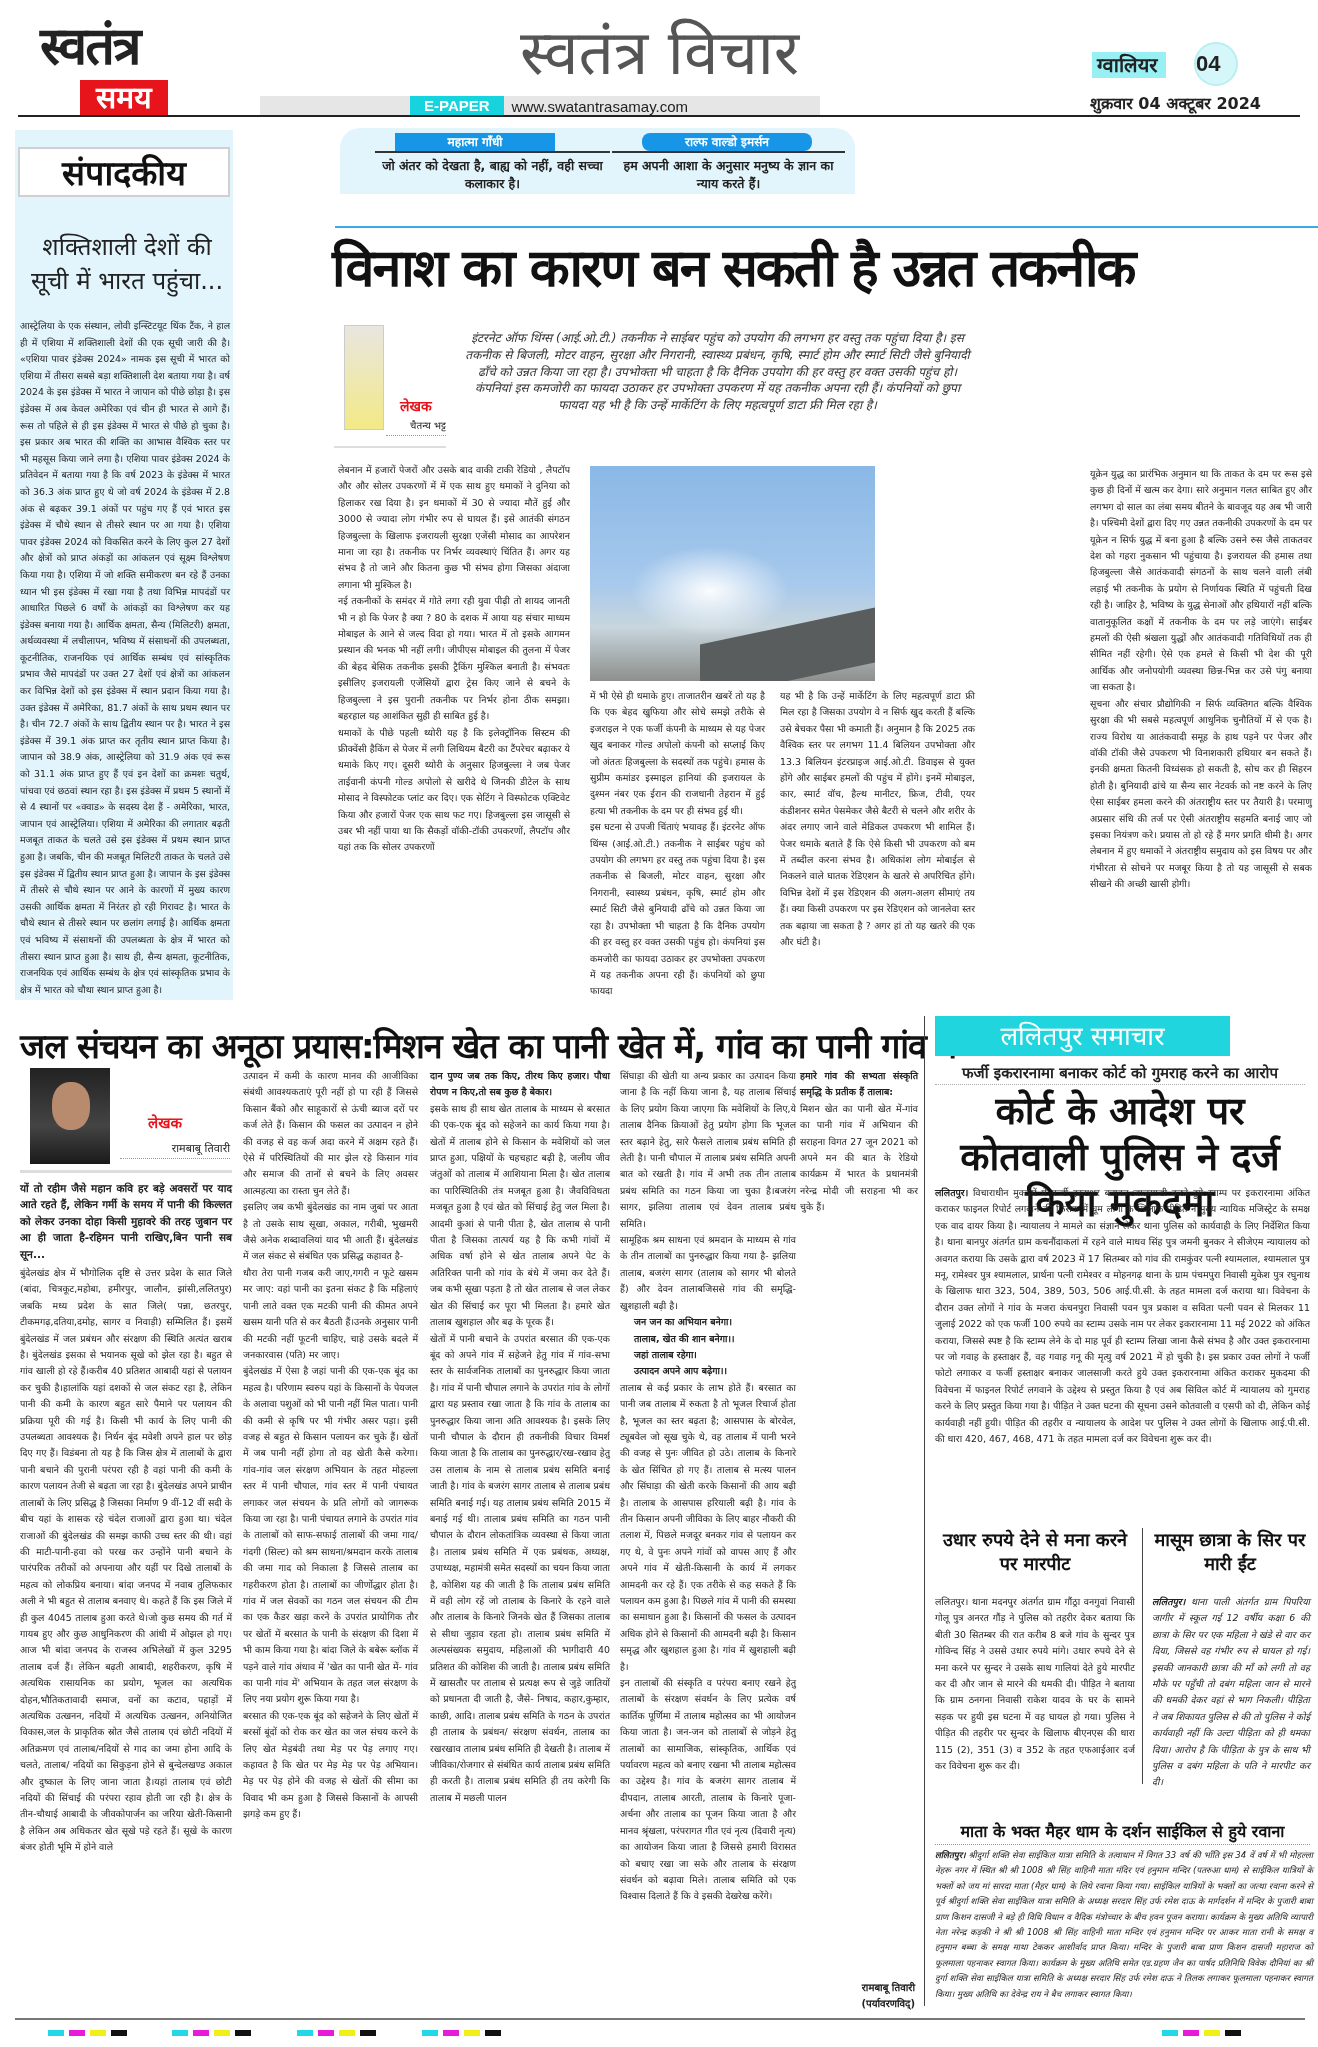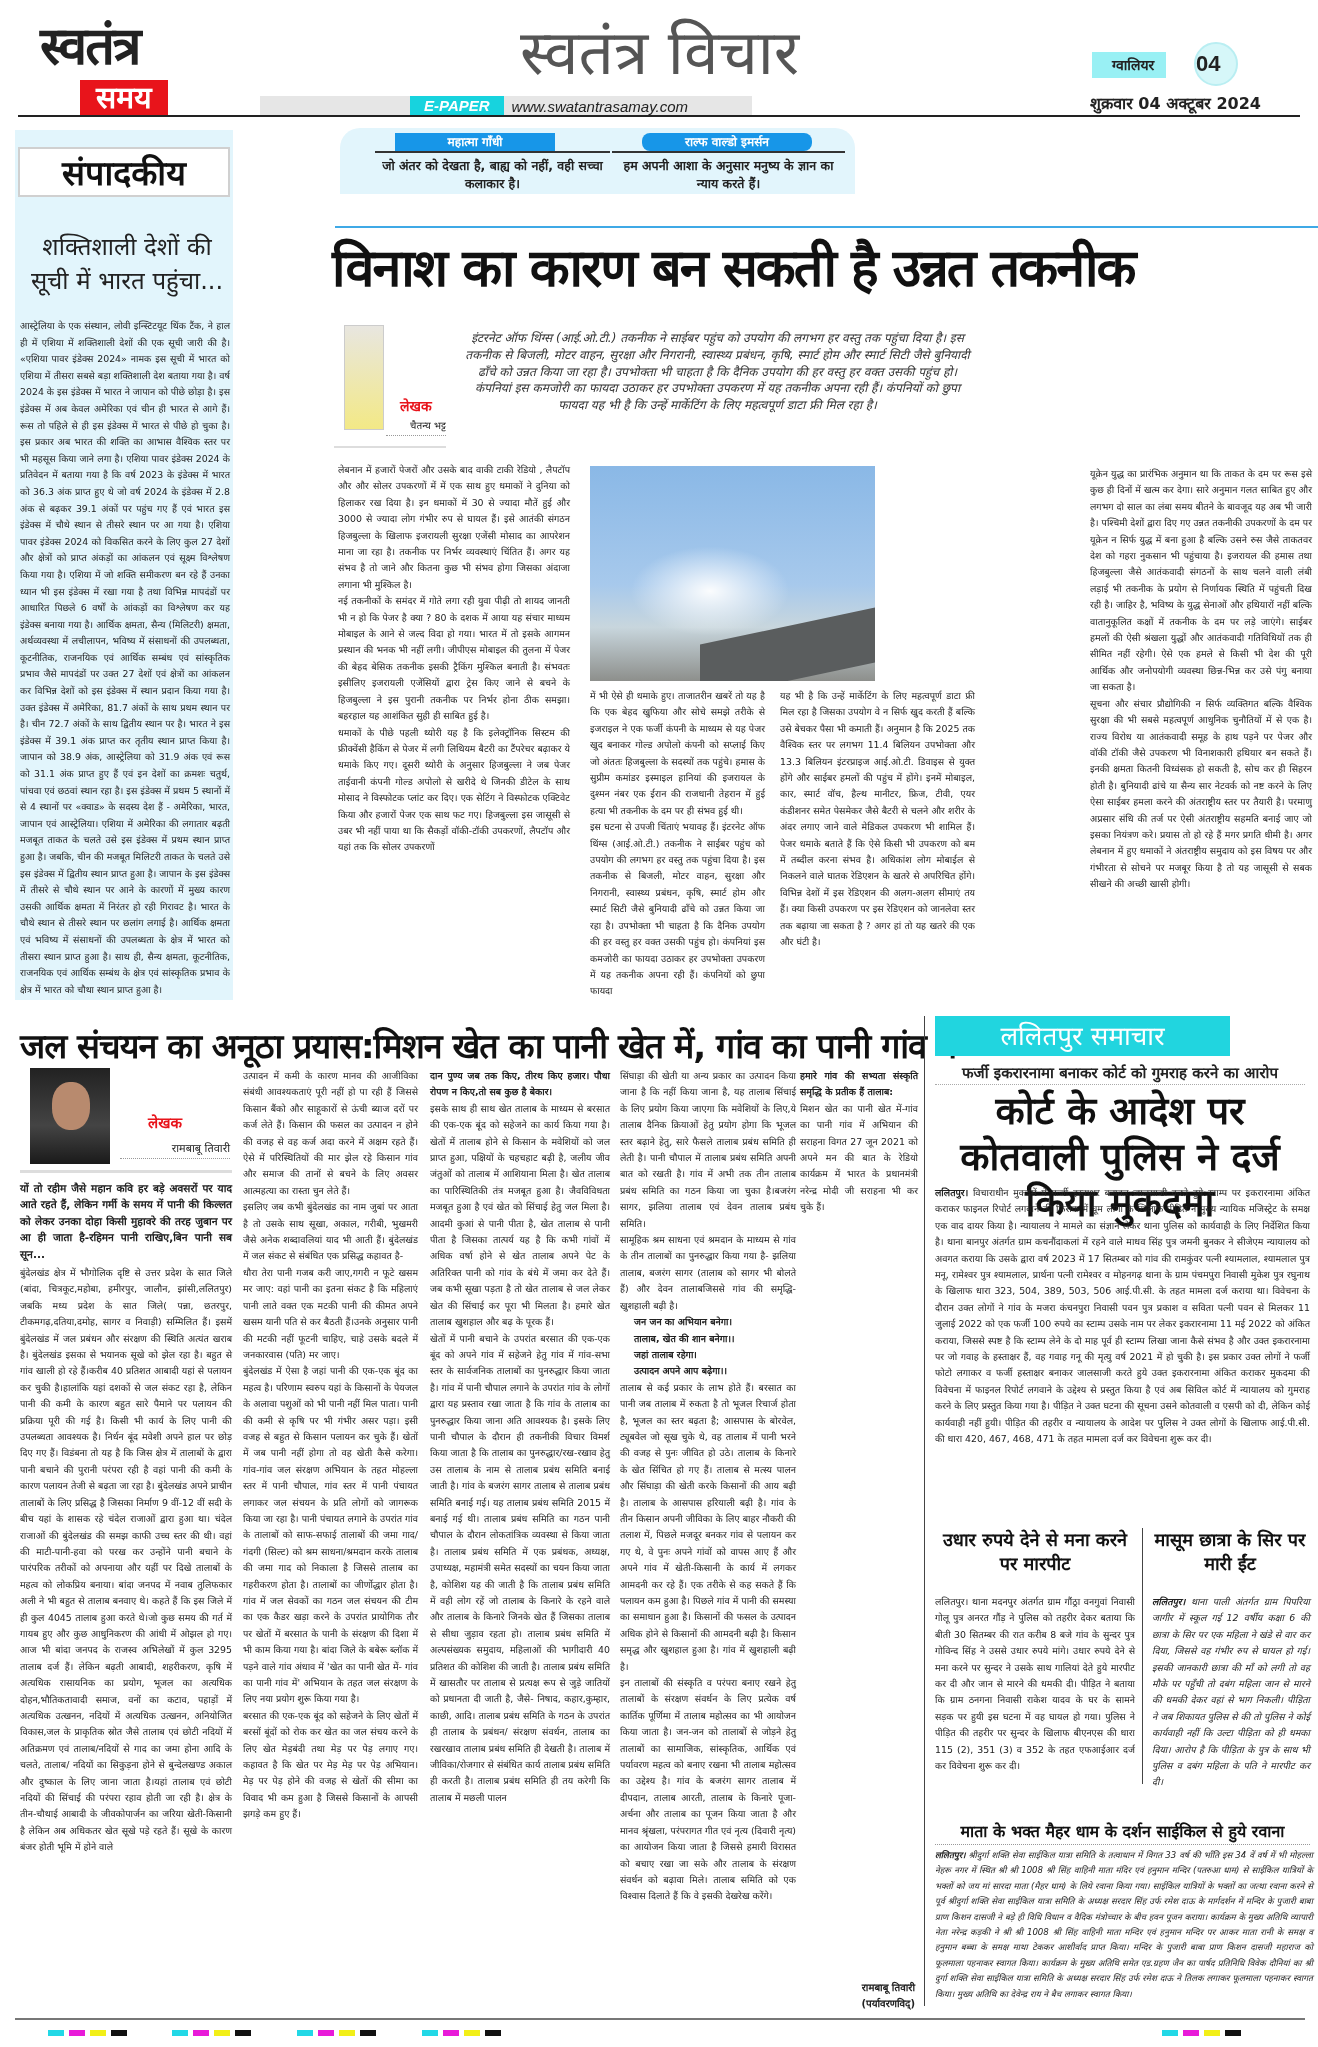--- a/index.html
+++ b/index.html
@@ -2,24 +2,24 @@
 <html><head>
 <meta charset="utf-8">
 <style>
   * { box-sizing: border-box; margin: 0; padding: 0; }
   body { width: 1318px; height: 2047px; background: #fff; font-family: "DejaVu Sans", sans-serif; color: #222; position: relative; overflow: hidden; }
   .abs { position: absolute; }
   .logo-main { left: 40px; top: 20px; font-family: "DejaVu Serif", serif; font-size: 52px; font-weight: 900; color: #222; letter-spacing: -2px; line-height: 1; }
   .logo-sub { left: 80px; top: 80px; background: #e8141b; color: #fff; font-size: 30px; font-weight: 900; padding: 0 16px; line-height: 36px; }
   .head-rule { left: 18px; right: 18px; top: 115px; height: 2px; background: #222; }
   .mast-title { left: 520px; top: 22px; font-size: 62px; color: #555; line-height: 1; font-weight: 400; text-align: right; }
-  .mast-strip { left: 260px; top: 96px; width: 492px; height: 20px; background: #e6e6e6; display: flex; align-items: center; font-style: italic; }
+  .mast-strip { left: 260px; top: 96px; width: 560px; height: 20px; background: #e6e6e6; display: flex; align-items: center; }
   .epaper { background: #17d3de; color: #fff; font-family: "Liberation Sans", sans-serif; font-weight: 700; font-size: 15px; padding: 0 14px; height: 20px; line-height: 20px; margin-left: 150px; }
   .url { font-family: "Liberation Sans", sans-serif; font-size: 15px; color: #222; padding-left: 8px; }
-  .city-box { left: 1092px; top: 52px; width: 74px; height: 26px; background: #99f0f4; color: #222; font-size: 14px; font-weight: 700; line-height: 26px; padding-left: 20px; }
+  .city-box { left: 1092px; top: 52px; width: 74px; height: 26px; background: #99f0f4; color: #222; font-size: 20px; font-weight: 700; line-height: 26px; padding-left: 5px; }
   .page-circle { left: 1194px; top: 42px; width: 44px; height: 44px; border-radius: 50%; background: #d6f7f9; border: 2px solid #b9eef2; font-family: "Liberation Sans", sans-serif; font-weight: 700; font-size: 22px; line-height: 40px; color: #222; }
   .date { left: 1090px; top: 92px; font-size: 16px; font-weight: 700; color: #222; }
 
   .sampadakiya-wrap { left: 15px; top: 130px; width: 218px; height: 870px; background: #e2f5fc; }
   .sampadakiya-box { left: 18px; top: 147px; width: 212px; height: 50px; background: #fff; border: 2px solid #d0d0d0; font-size: 34px; font-weight: 900; text-align: center; line-height: 48px; color: #111; }
   .edit-title { left: 22px; top: 230px; width: 210px; font-size: 24px; text-align: center; line-height: 34px; color: #222; }
   .edit-body { left: 36px; top: 323px; width: 250px; font-size: 9.4px; line-height: 16.6px; text-align: justify; color: #222; }
 
   .quote-panel { left: 340px; top: 128px; width: 515px; height: 66px; background: #e2f5fc; border-radius: 20px 20px 0 0; }
   .q-label { height: 18px; background: #1796e8; color: #fff; font-size: 12px; font-weight: 700; text-align: center; line-height: 18px; }

